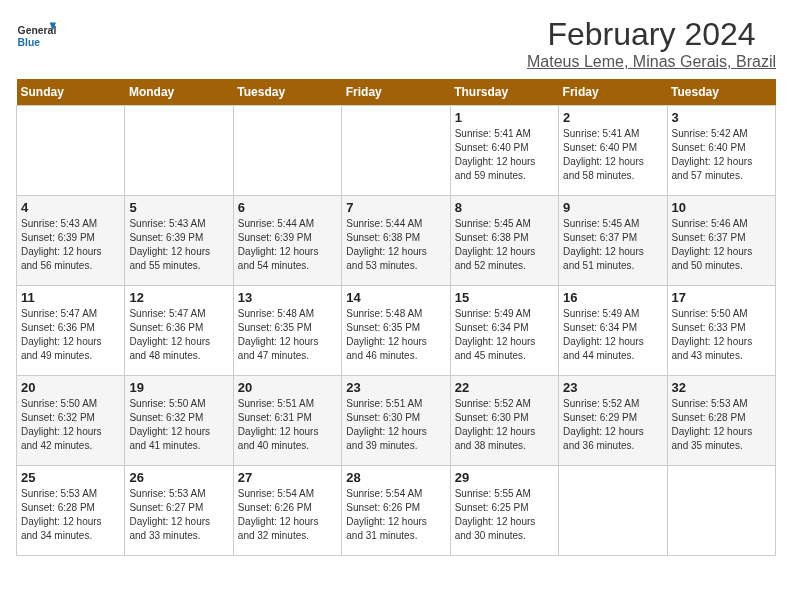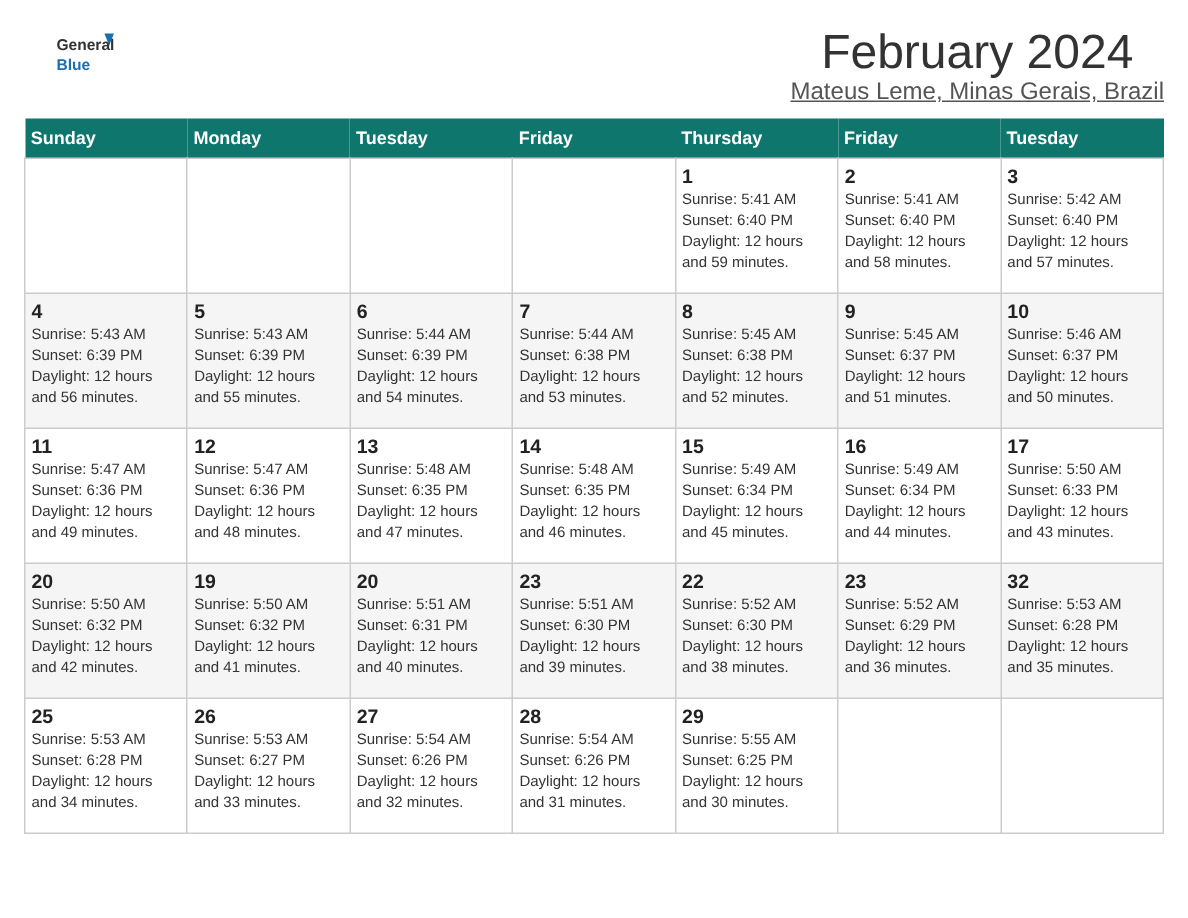--- a/index.html
+++ b/index.html
@@ -15,21 +15,20 @@
       justify-content: space-between;
       align-items: flex-start;
       margin-bottom: 8px;
     }
     .logo {
       display: flex;
       align-items: center;
       font-size: 18px;
       font-weight: bold;
       color: #b91c1c;
-      margin-left: 20px;
     }
     .logo-icon {
       width: 40px;
       height: 40px;
       margin-right: 4px;
     }
     .title-section {
       text-align: center;
     }
     .month-title {
@@ -41,21 +40,21 @@
       font-size: 16px;
       color: #555;
       text-decoration: underline;
     }
     .calendar-table {
       width: 100%;
       border-collapse: collapse;
       font-size: 11px;
     }
     .calendar-table th {
-      background-color: #0f766e;
+      background-color: #a16207;
       color: white;
       padding: 6px 4px;
       text-align: left;
       font-size: 12px;
       font-weight: bold;
     }
     .calendar-table td {
       border: 1px solid #ccc;
       vertical-align: top;
       padding: 4px;

